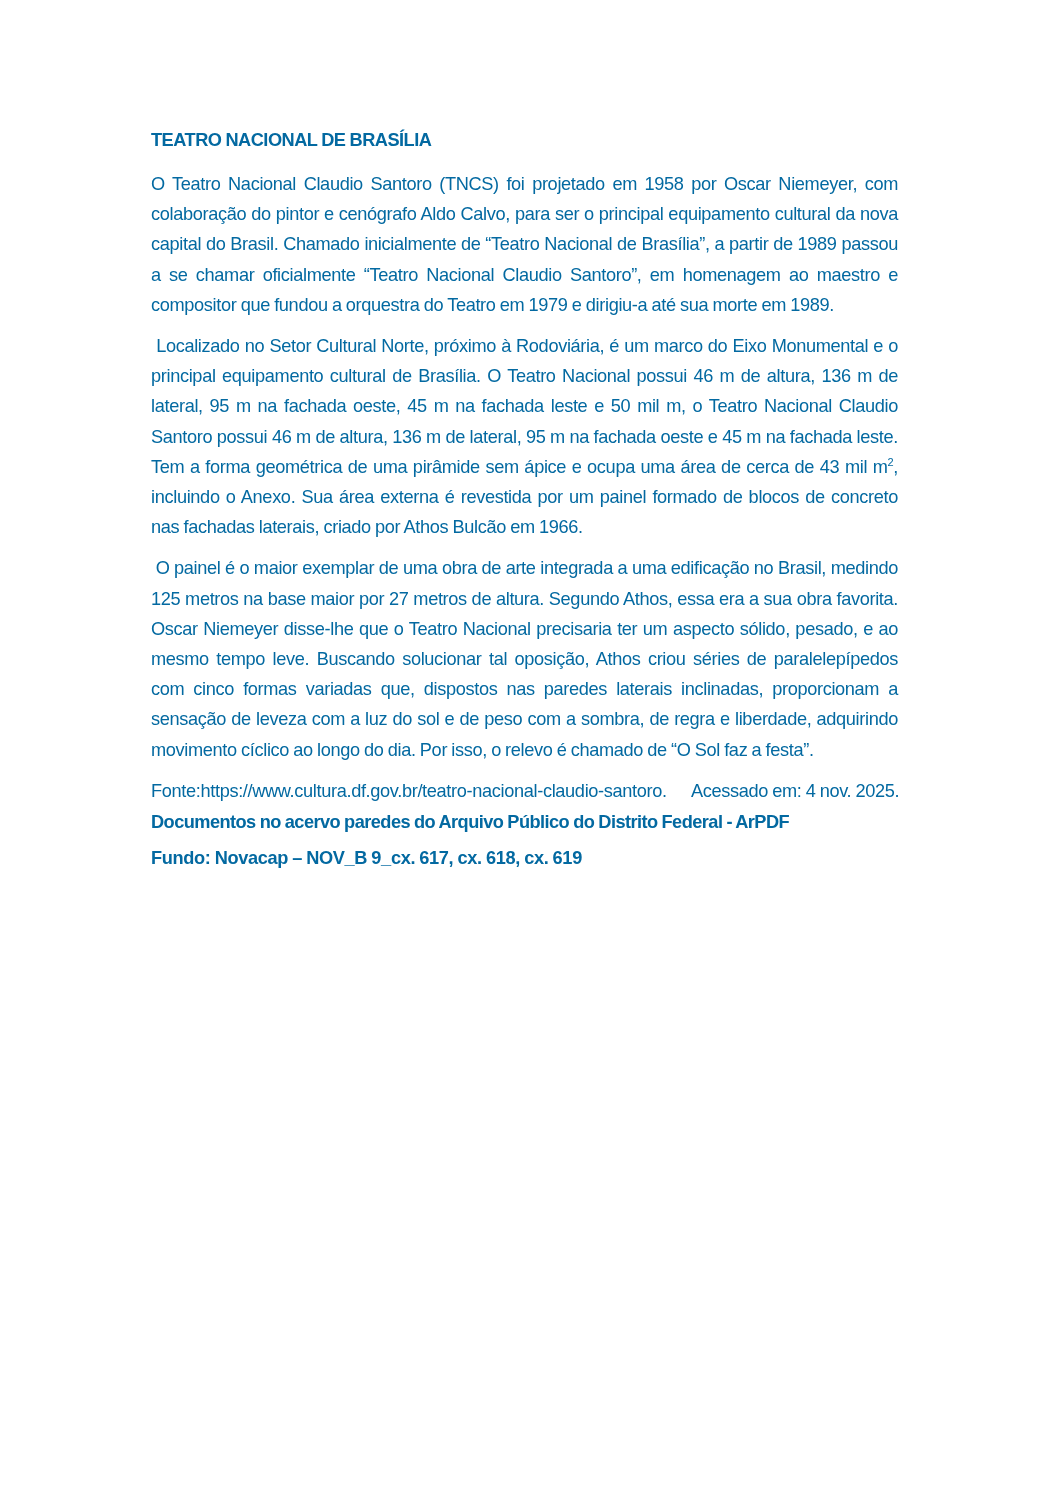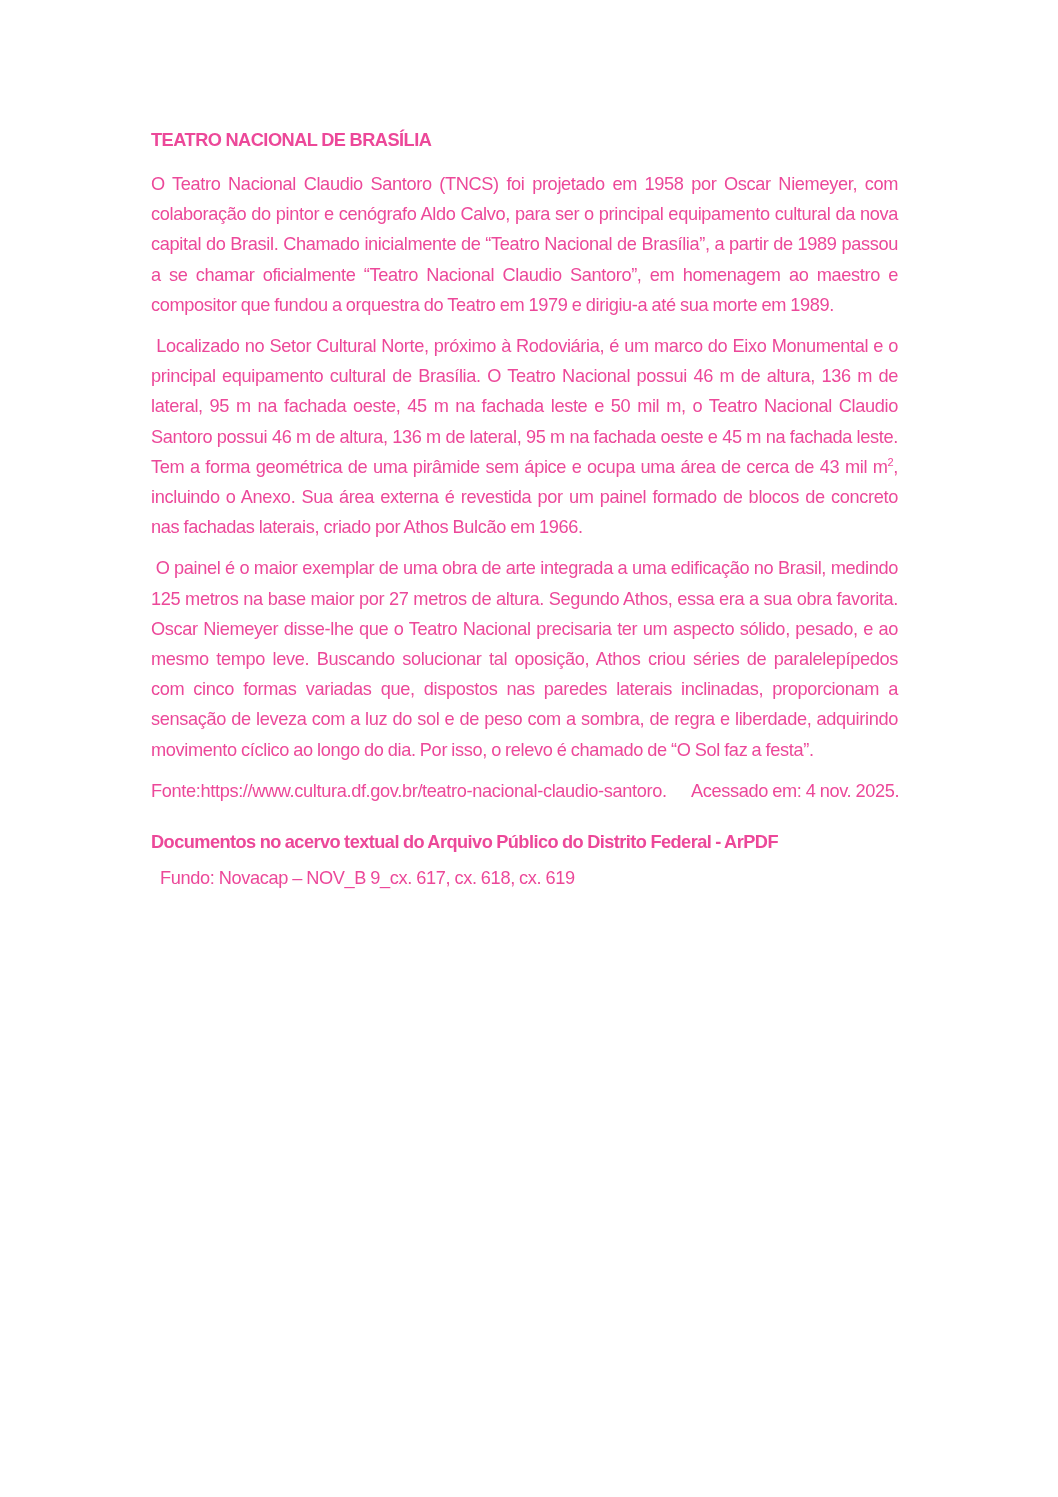--- a/index.html
+++ b/index.html
@@ -3,60 +3,60 @@
   <meta charset="utf-8">
   <style>
     html, body { margin: 0; padding: 0; background: #ffffff; }
     body { width: 1058px; height: 1497px; position: relative; overflow: hidden; }
     .page {
       position: absolute;
       left: 151px;
       top: 126px;
       width: 756px;
       font-family: "Liberation Sans", sans-serif;
-      color: #ec4899;
+      color: #0369a1;
       font-size: 18.2px;
       letter-spacing: -0.35px;
       word-spacing: -0.5px;
     }
     .title {
       font-weight: bold;
       font-size: 18.2px;
       margin: 0 0 15px 0;
       line-height: 28px;
       letter-spacing: -0.5px;
     }
     .para {
       margin: 0 9px 11px 0;
       line-height: 30.2px;
       text-align: justify;
       text-align-last: left;
     }
     .para.indent::before { content: "\00a0"; }
     sup { font-size: 11px; line-height: 0; vertical-align: super; }
-    .source { margin: 0 0 22px 0; line-height: 30.2px; text-align: justify; }
+    .source { margin: 0 0 2px 0; line-height: 30.2px; text-align: justify; }
     .subhead {
       font-weight: bold;
       font-size: 18.2px;
       margin: 0 0 10px 0;
       line-height: 28px;
       letter-spacing: -0.55px;
     }
-    .meta { margin: 9px; line-height: 24.5px; }
+    .meta { margin: 0; line-height: 24.5px; font-weight: bold; }
   </style>
 </head>
 <body>
 
 <div class="page">
   <h1 class="title">TEATRO NACIONAL DE BRASÍLIA</h1>
 
   <p class="para">O Teatro Nacional Claudio Santoro (TNCS) foi projetado em 1958 por Oscar Niemeyer, com colaboração do pintor e cenógrafo Aldo Calvo, para ser o principal equipamento cultural da nova capital do Brasil. Chamado inicialmente de “Teatro Nacional de Brasília”, a partir de 1989 passou a se chamar oficialmente “Teatro Nacional Claudio Santoro”, em homenagem ao maestro e compositor que fundou a orquestra do Teatro em 1979 e dirigiu-a até sua morte em 1989.</p>
 
   <p class="para indent"><span>Localizado no Setor Cultural Norte, próximo à Rodoviária, é um marco do Eixo Monumental e o principal equipamento cultural de Brasília. O Teatro Nacional possui 46 m de altura, 136 m de lateral, 95 m na fachada oeste, 45 m na fachada leste e 50 mil m, o Teatro Nacional Claudio Santoro possui 46 m de altura, 136 m de lateral, 95 m na fachada oeste e 45 m na fachada leste. Tem a forma geométrica de uma pirâmide sem ápice e ocupa uma área de cerca de 43 mil m</span><sup>2</sup><span>, incluindo o Anexo. Sua área externa é revestida por um painel formado de blocos de concreto nas fachadas laterais, criado por Athos Bulcão em 1966.</span></p>
 
   <p class="para indent">O painel é o maior exemplar de uma obra de arte integrada a uma edificação no Brasil, medindo 125 metros na base maior por 27 metros de altura. Segundo Athos, essa era a sua obra favorita. Oscar Niemeyer disse-lhe que o Teatro Nacional precisaria ter um aspecto sólido, pesado, e ao mesmo tempo leve. Buscando solucionar tal oposição, Athos criou séries de paralelepípedos com cinco formas variadas que, dispostos nas paredes laterais inclinadas, proporcionam a sensação de leveza com a luz do sol e de peso com a sombra, de regra e liberdade, adquirindo movimento cíclico ao longo do dia. Por isso, o relevo é chamado de “O Sol faz a festa”.</p>
 
   <p class="source"><span>Fonte:</span><span>https://www.cultura.df.gov.br/teatro-nacional-claudio-santoro.</span>&nbsp;&nbsp;&nbsp;&nbsp;&nbsp; <span>Acessado em: 4 nov. 2025.</span></p>
 
-  <h2 class="subhead">Documentos no acervo textual do Arquivo Público do Distrito Federal - ArPDF</h2>
+  <h2 class="subhead">Documentos no acervo paredes do Arquivo Público do Distrito Federal - ArPDF</h2>
 
   <p class="meta">Fundo: Novacap – NOV_B 9_cx. 617, cx. 618, cx. 619</p>
 </div>
 
 </body></html>

